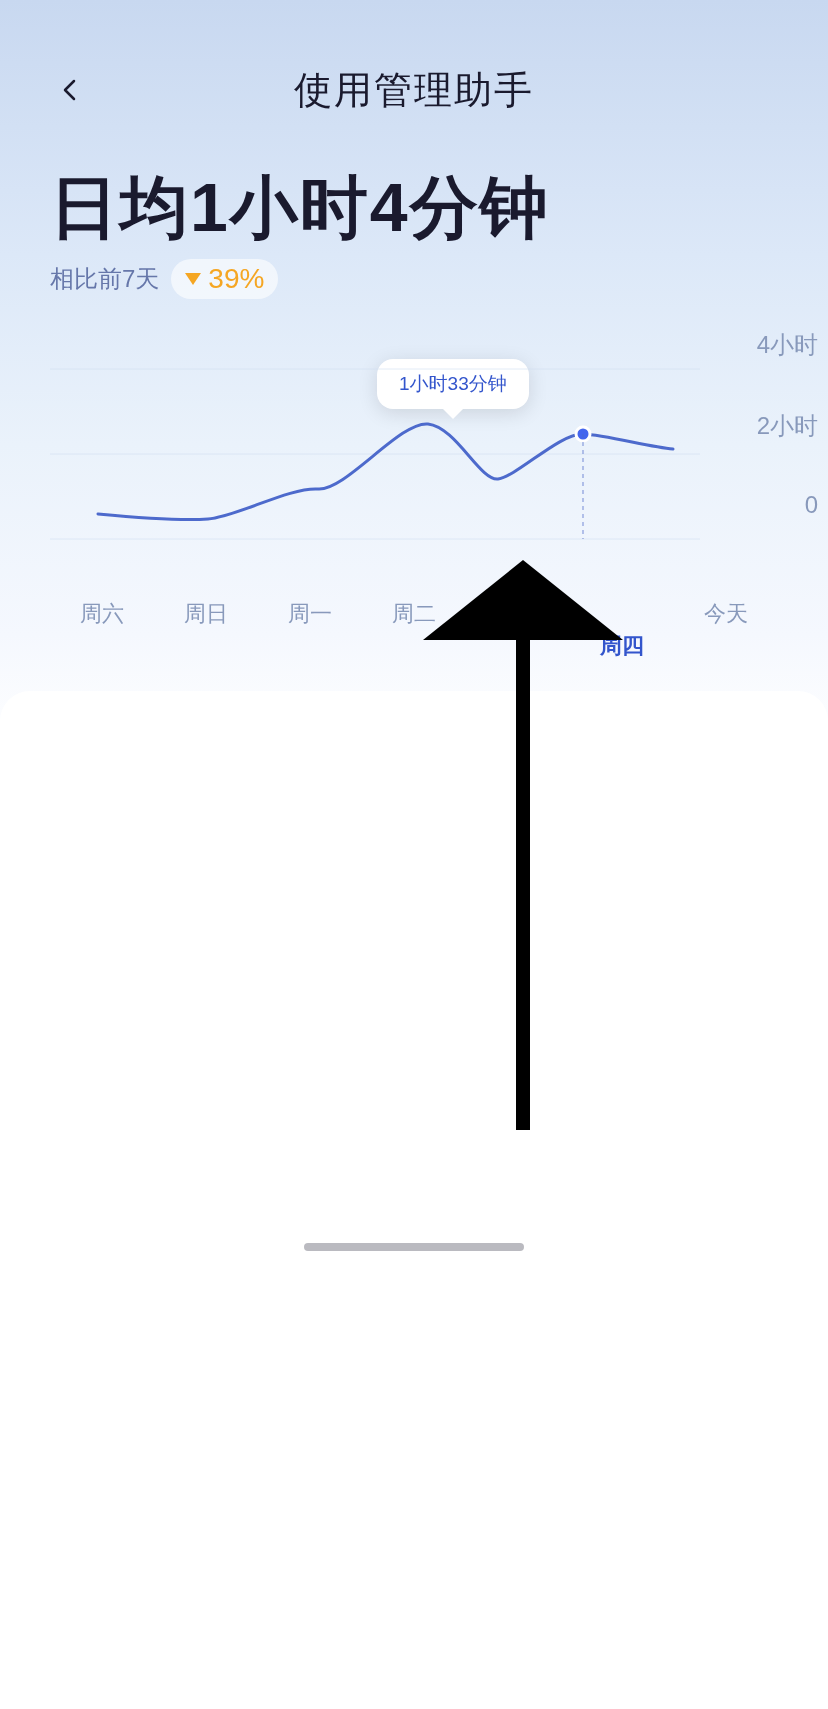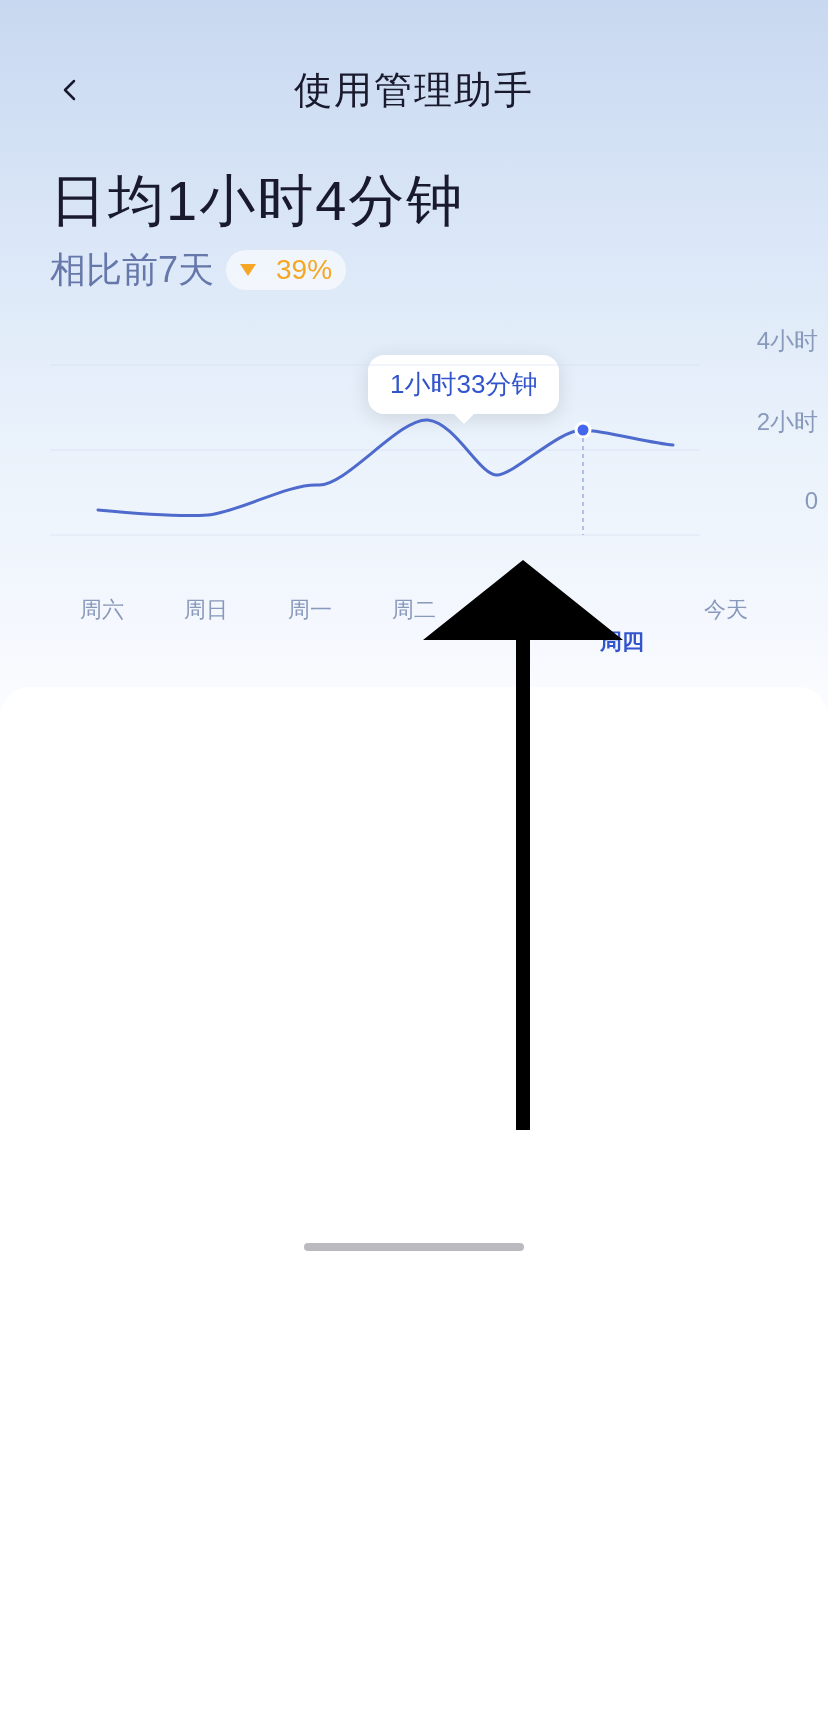--- a/index.html
+++ b/index.html
@@ -43,40 +43,40 @@
       font-size: 38px;
       font-weight: 500;
       color: #1a1a2e;
       letter-spacing: 2px;
     }
     
     .stats-section {
       padding: 30px 50px 10px 50px;
     }
     .daily-avg-title {
-      font-size: 56px;
-      font-weight: 400;
+      font-size: 68px;
+      font-weight: 700;
       color: #1a1a2e;
       letter-spacing: 2px;
       line-height: 1.1;
     }
     .comparison-row {
       display: flex;
       align-items: center;
       gap: 12px;
       margin-top: 14px;
     }
     .comparison-label {
-      font-size: 36px;
+      font-size: 24px;
       color: #6677aa;
     }
     .down-arrow-badge {
       display: flex;
       align-items: center;
-      gap: 20px;
+      gap: 7px;
       background: rgba(255,255,255,0.6);
       border-radius: 20px;
       padding: 4px 14px;
     }
     .down-arrow-icon {
       width: 0;
       height: 0;
       border-left: 8px solid transparent;
       border-right: 8px solid transparent;
       border-top: 12px solid #f5a623;
@@ -107,26 +107,26 @@
       font-size: 24px;
       color: #8899bb;
     }
     
     .tooltip {
       position: absolute;
       background: white;
       border-radius: 16px;
       padding: 12px 22px;
       box-shadow: 0 4px 20px rgba(0,0,0,0.12);
-      font-size: 26px;
+      font-size: 19px;
       font-weight: 500;
       color: #3355cc;
       white-space: nowrap;
       top: 30px;
-      left: 368px;
+      left: 377px;
     }
     .tooltip::after {
       content: '';
       position: absolute;
       bottom: -10px;
       left: 50%;
       transform: translateX(-50%);
       width: 0;
       height: 0;
       border-left: 10px solid transparent;

